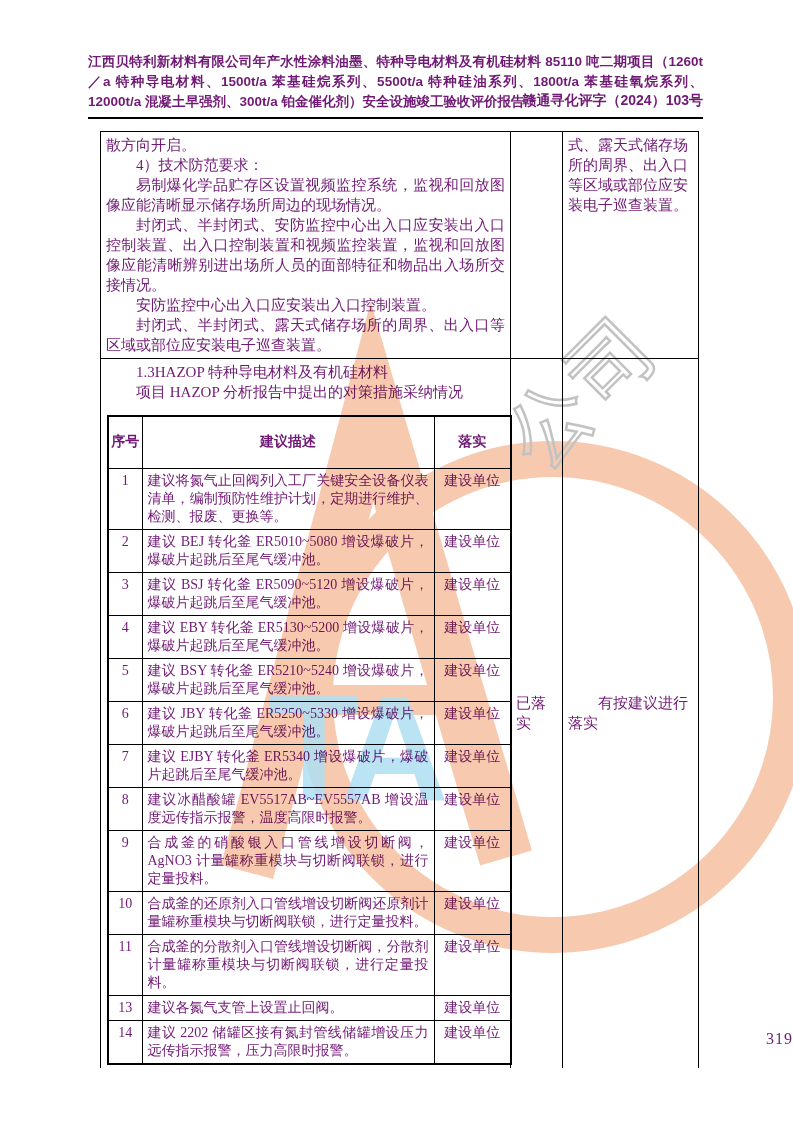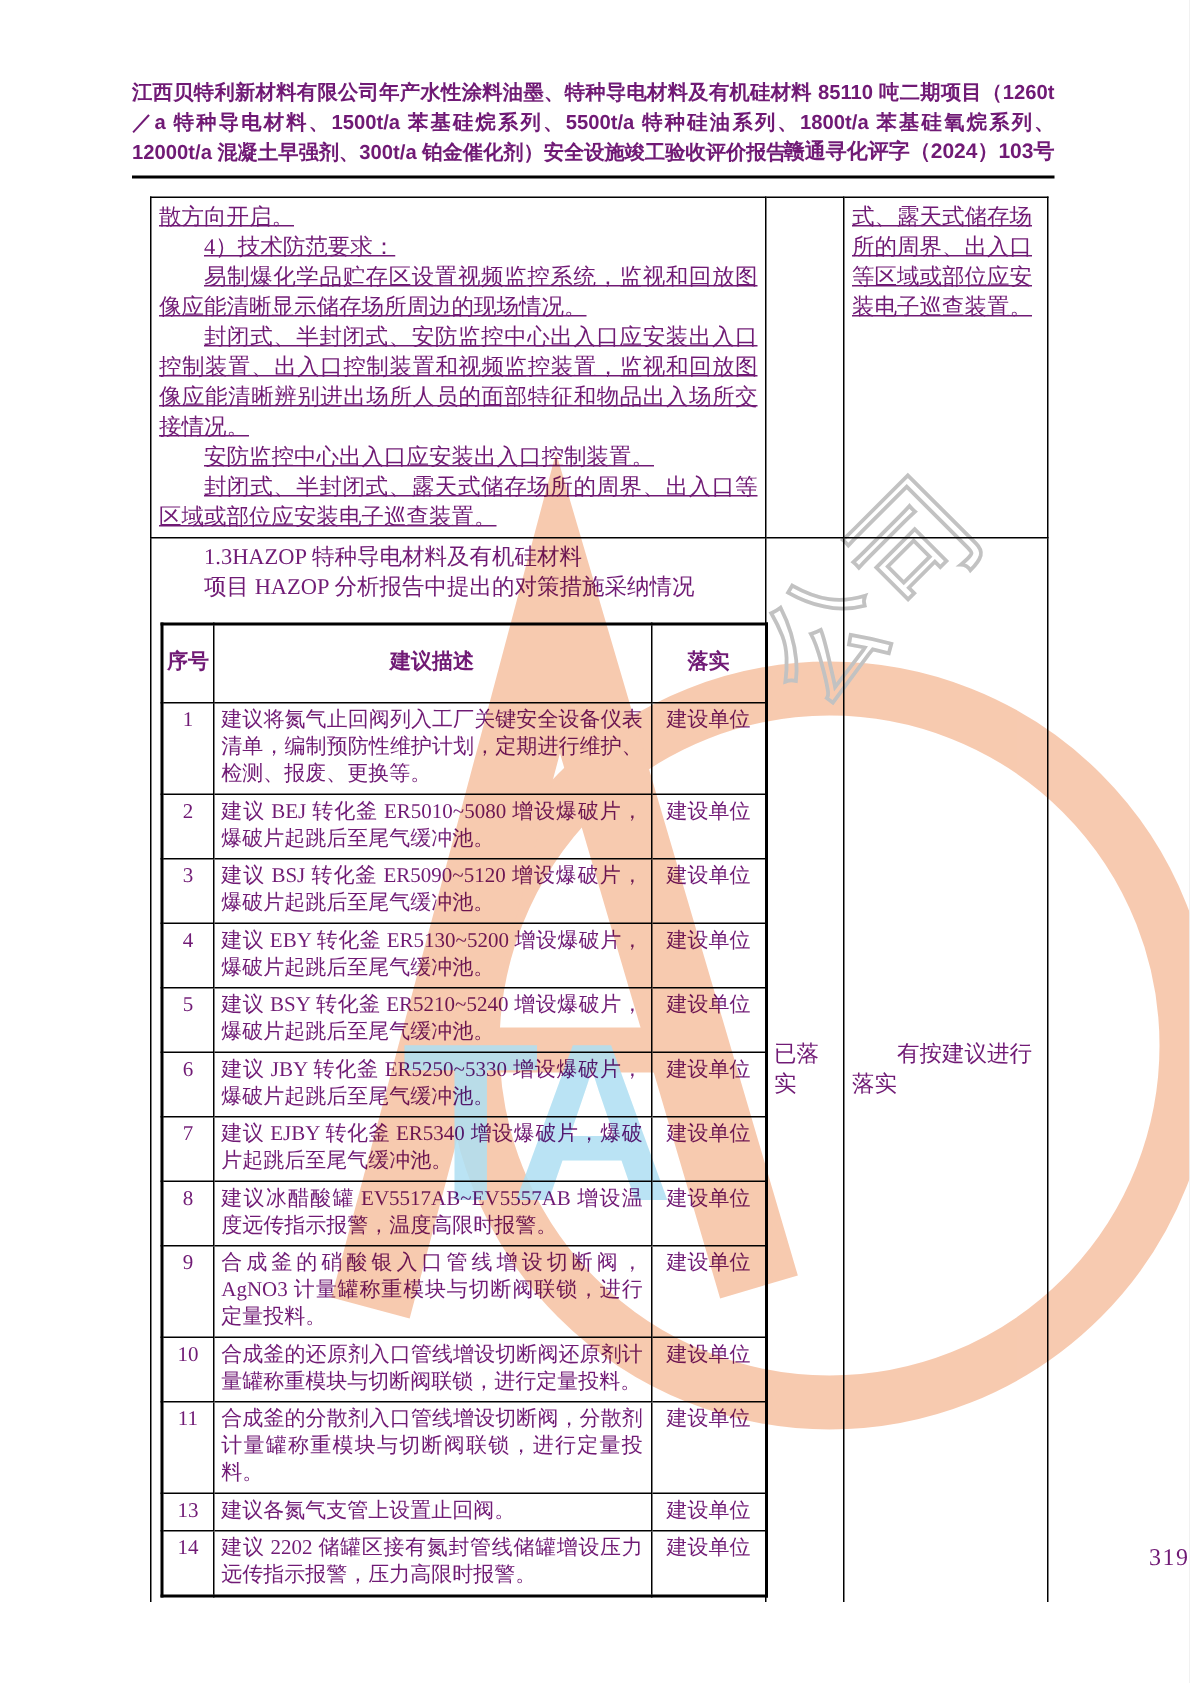--- a/index.html
+++ b/index.html
@@ -29,21 +29,21 @@
     border-collapse:collapse; table-layout:fixed;
   }
   table.outer td {
     border:1px solid #000; vertical-align:top;
     font-size:15px; line-height:20px; padding:3px 5px;
   }
   table.outer tr.r2 td { border-bottom:none; }
   td.cell-main { width:410px; }
   td.cell-status { width:52px; }
   td.cell-note { width:136px; }
-  tr.r1 { height:210px;text-decoration:underline; }
+  tr.r1 { height:210px; }
   tr.r2 { height:674px; }
   .cell-main p { text-align:justify; }
   .cell-main p.indent { text-indent:2em; }
   tr.r2 td.cell-status, tr.r2 td.cell-note { vertical-align:middle; }
   tr.r2 td.cell-note div { text-indent:2em; }
   .intro-line { text-indent:2em; }
   
   table.suggest {
     border-collapse:collapse; table-layout:fixed;
     margin:13px 0 0 1px; width:403px;

